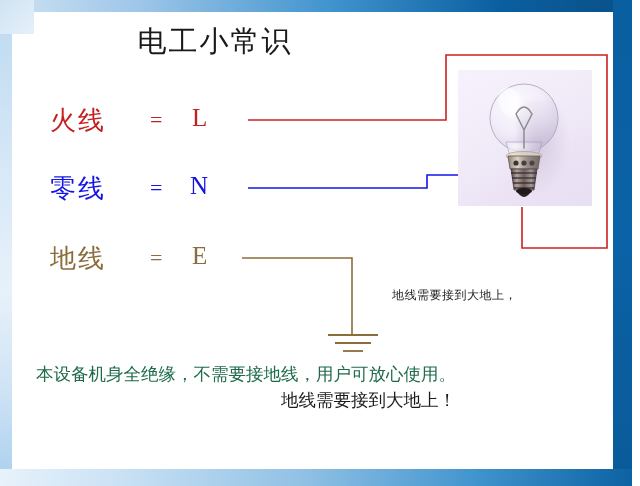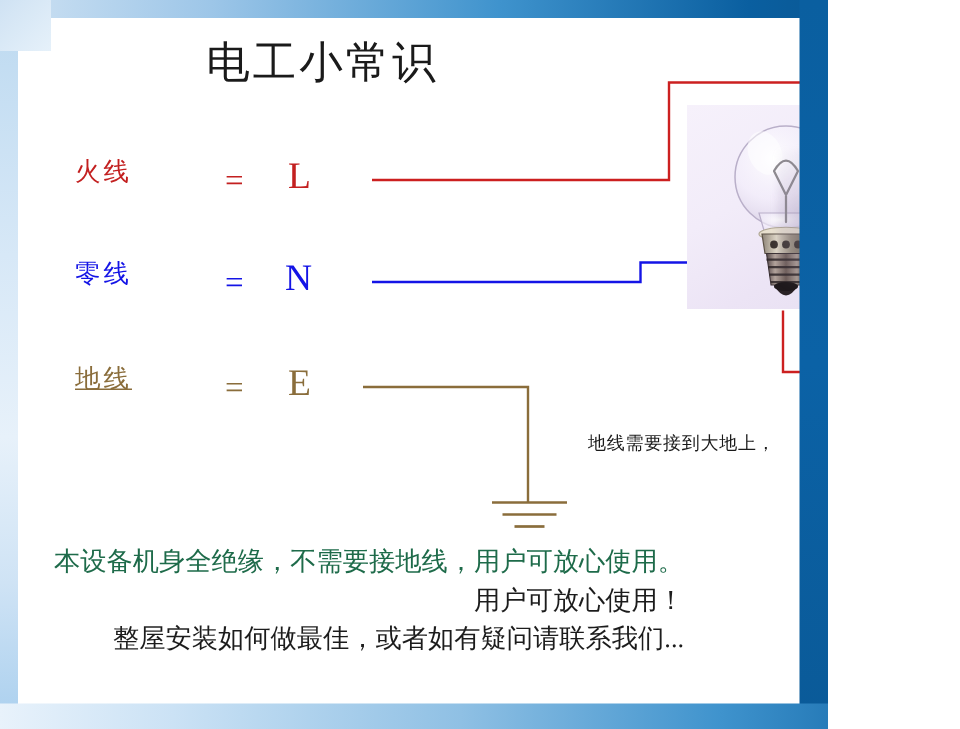--- a/index.html
+++ b/index.html
@@ -2,21 +2,21 @@
 <html><head>
 <meta charset="utf-8">
 <style>
   html, body {
     margin: 0;
     padding: 0;
     background: #ffffff;
   }
   #slide {
     position: relative;
-    width: 552px;
+    width: 632px;
     height: 486px;
     overflow: hidden;
     font-family: "Liberation Serif", "DejaVu Serif", serif;
     background: #ffffff;
   }
 
   
   .border-top {
     position: absolute;
     left: 0; top: 0;
@@ -64,21 +64,21 @@
     font-size: 29px;
     color: #1a1a1a;
     letter-spacing: 2px;
     white-space: nowrap;
   }
 
   
   .row { position: absolute; white-space: nowrap; }
   .cn {
     position: absolute;
-    font-size: 17px;
+    font-size: 26px;
     letter-spacing: 2px;
   }
   .eq {
     position: absolute;
     font-size: 22px;
   }
   .ltr {
     position: absolute;
     font-size: 25px;
   }
@@ -211,33 +211,32 @@
     <span class="ltr c-live" style="left:192px; top:104px;">L</span>
   </div>
 
   <div class="row">
     <span class="cn c-neutral" style="left:50px;  top:171px;">零线</span>
     <span class="eq c-neutral" style="left:150px; top:175px;">=</span>
     <span class="ltr c-neutral" style="left:190px; top:172px;">N</span>
   </div>
 
   <div class="row">
-    <span class="cn c-earth" style="left:50px;  top:241px;text-decoration:underline;">地线</span>
+    <span class="cn c-earth" style="left:50px;  top:241px;">地线</span>
     <span class="eq c-earth" style="left:150px; top:245px;">=</span>
     <span class="ltr c-earth" style="left:192px; top:242px;">E</span>
   </div>
 
   <div class="note">
     <div>地线需要接到大地上，</div>
   </div>
 
   <div class="bottom-text">
     <span class="green">本设备机身全绝缘，不需要接地线，用户可放心使用。</span>
-    <span class="plain">用户可放心使用！</span>
-    <span class="plain">整屋安装如何做最佳，或者如有疑问请联系我们...</span>
+    <span class="plain">地线需要接到大地上！</span>
   </div>
 
   <div class="border-left"></div>
   <div class="border-top"></div>
   <div class="border-right"></div>
   <div class="border-bottom"></div>
   <div class="corner-tl"></div>
 </div>
 
 </body></html>

